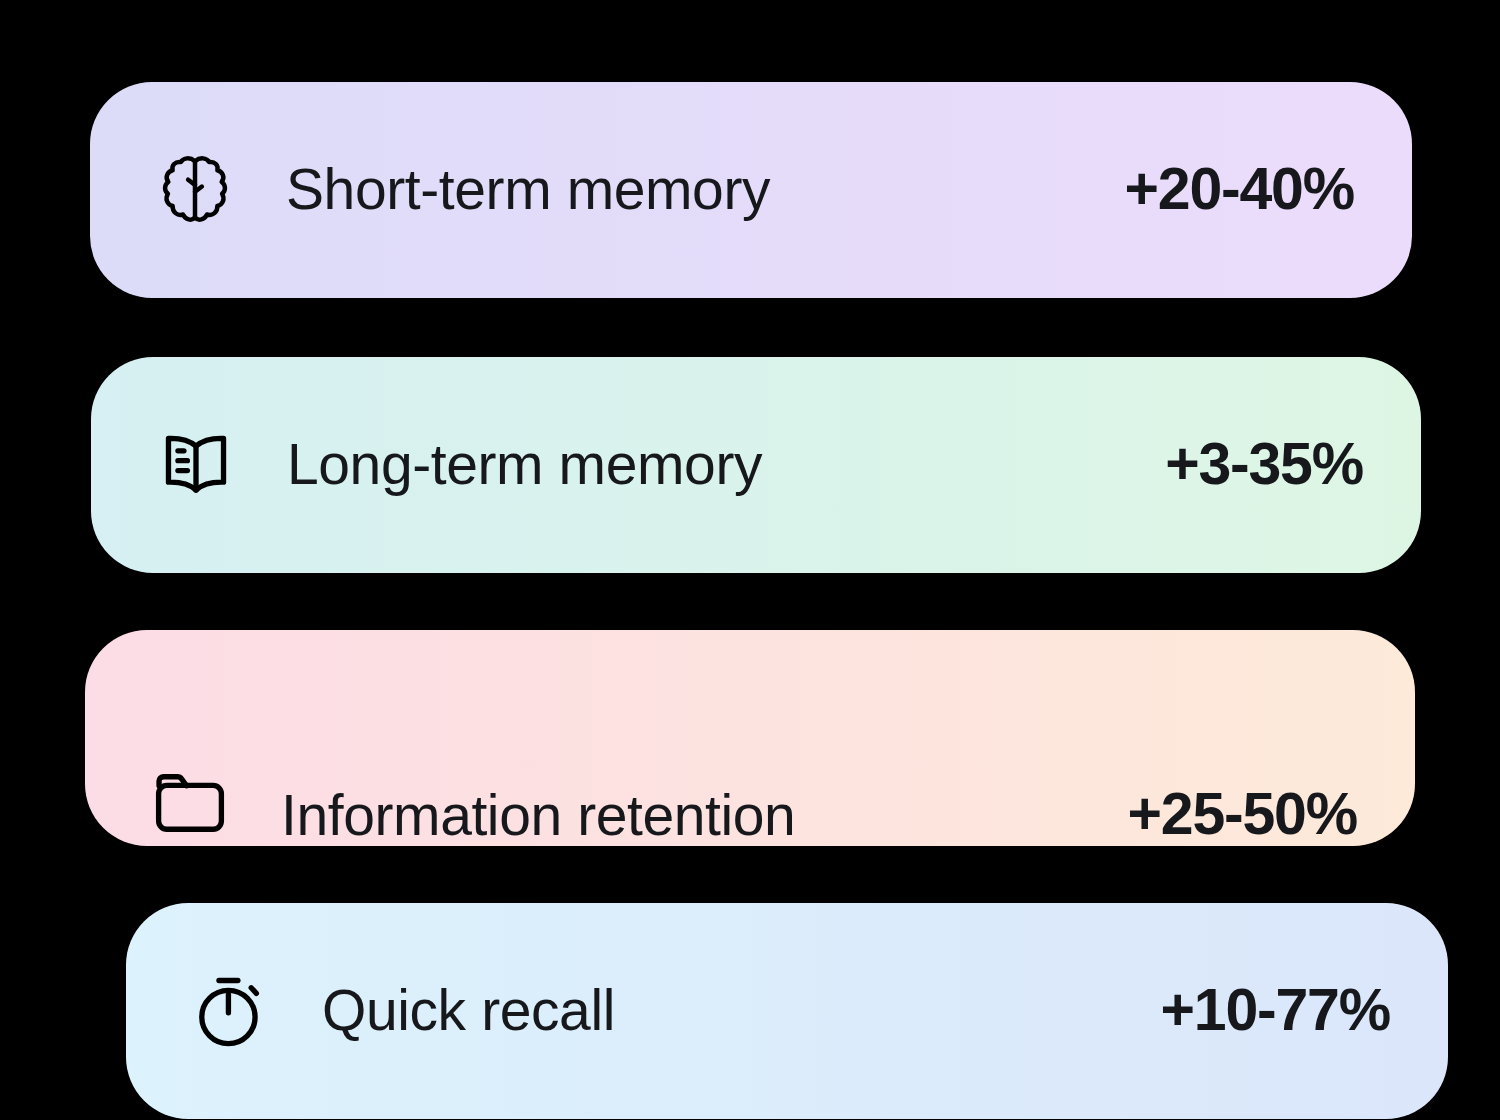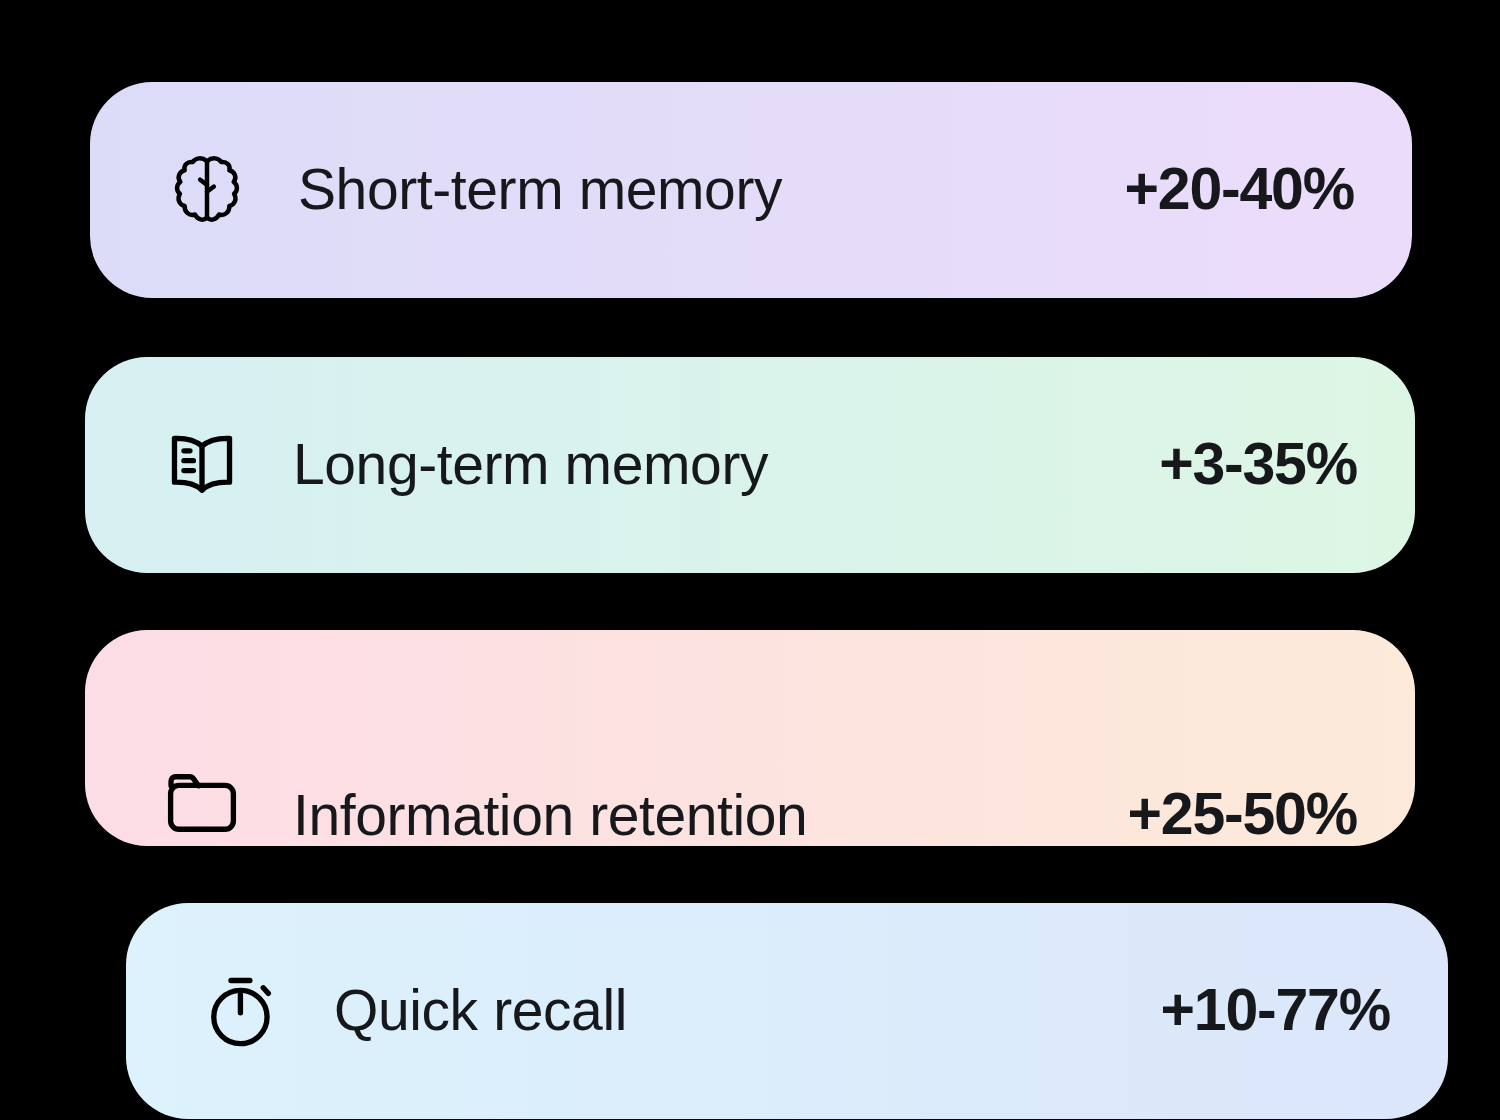--- a/index.html
+++ b/index.html
@@ -23,21 +23,20 @@
     box-sizing: border-box;
   }
 
   .card {
     position: absolute;
     display: flex;
     align-items: center;
     border-radius: 62px;
     box-sizing: border-box;
     overflow: hidden;
-    padding-left: 12px;
   }
 
   .card-icon {
     flex: 0 0 auto;
     width: 86px;
     height: 86px;
     margin-left: 62px;
     display: flex;
     align-items: center;
     justify-content: center;
@@ -66,21 +65,21 @@
     font-weight: 700;
     color: #16181c;
     letter-spacing: -1.2px;
     line-height: 1.05;
     white-space: nowrap;
     text-align: right;
   }
 
   
   #card-0 { left: 90px;  top: 82px;   width: 1322px; height: 216px; }
-  #card-1 { left: 85px;  top: 357px;  width: 1330px; height: 216px; }
+  #card-1 { left: 91px;  top: 357px;  width: 1330px; height: 216px; }
   #card-2 { left: 85px;  top: 630px;  width: 1330px; height: 216px; }
   #card-3 { left: 90px;  top: 903px;  width: 1322px; height: 216px; margin-left: 36px; }
 </style>
 </head>
 <body style="background: rgb(0, 0, 0);">
 
 <div id="stack" style="background: rgb(0, 0, 0);">
 
   <div class="card" id="card-0" style="background: linear-gradient(90deg, rgb(220, 220, 248) 0%, rgb(236, 220, 251) 100%);">
     <span class="card-icon">

